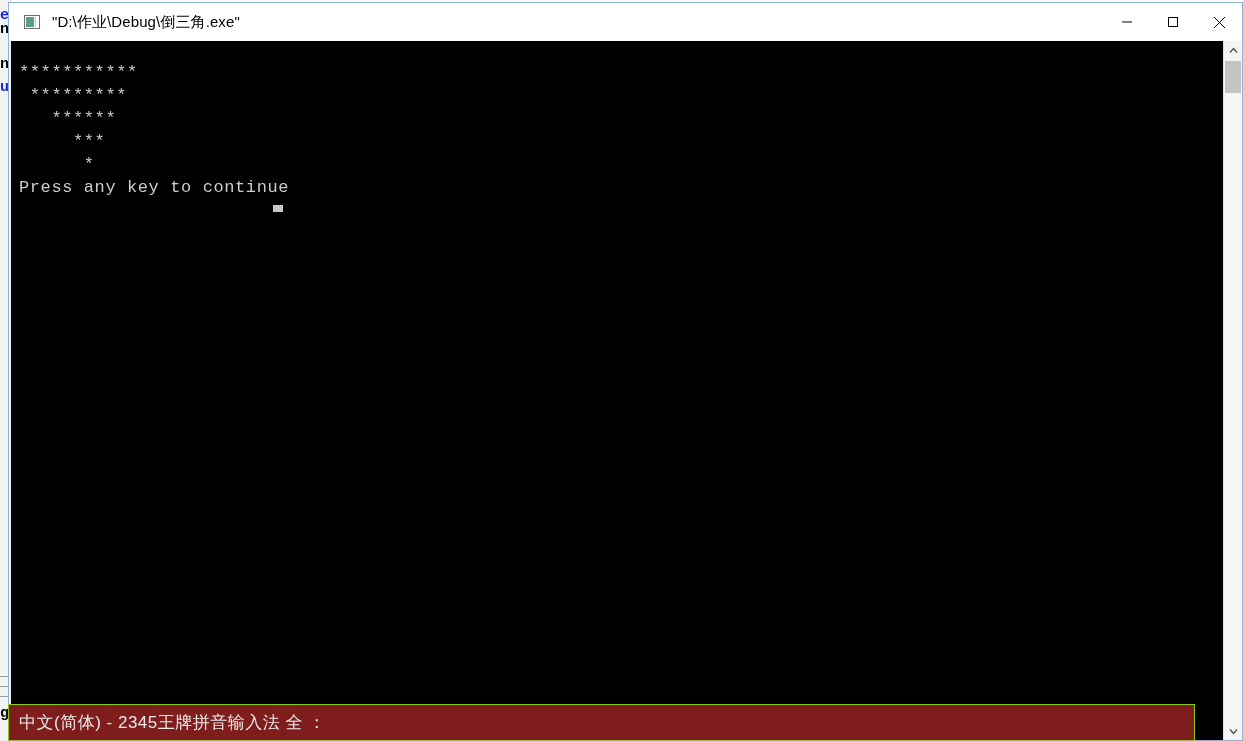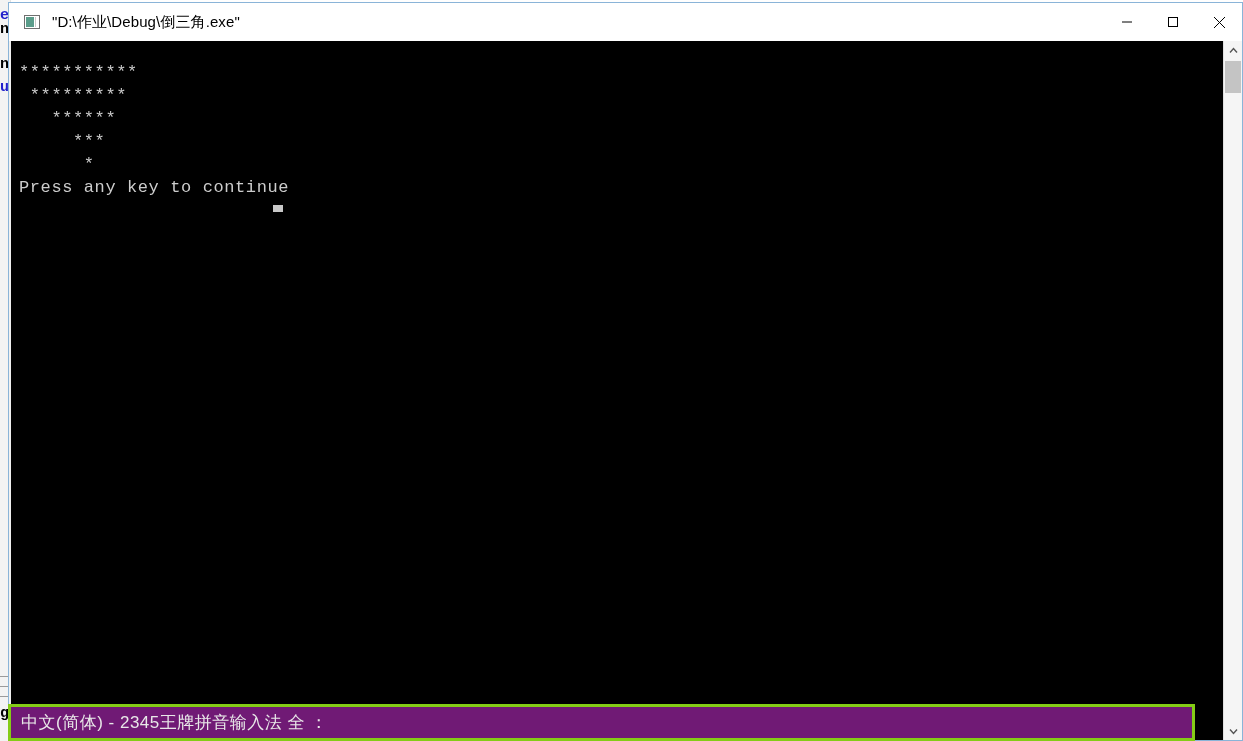--- a/index.html
+++ b/index.html
@@ -187,22 +187,22 @@
     background: #f5f5f5;
   }
 
   
   #ime-bar {
     position: absolute;
     left: 8px;
     bottom: 0;
     width: 1187px;
     height: 37px;
-    background: #701a75;
-    border: 3px solid #84cc16;
+    background: #7f1d1d;
+    border: 1px solid #84cc16;
     box-sizing: border-box;
     display: flex;
     align-items: center;
     padding-left: 10px;
   }
   #ime-text {
     font-family: "Liberation Sans", sans-serif;
     font-size: 17px;
     color: #e8e8e8;
     white-space: pre;

